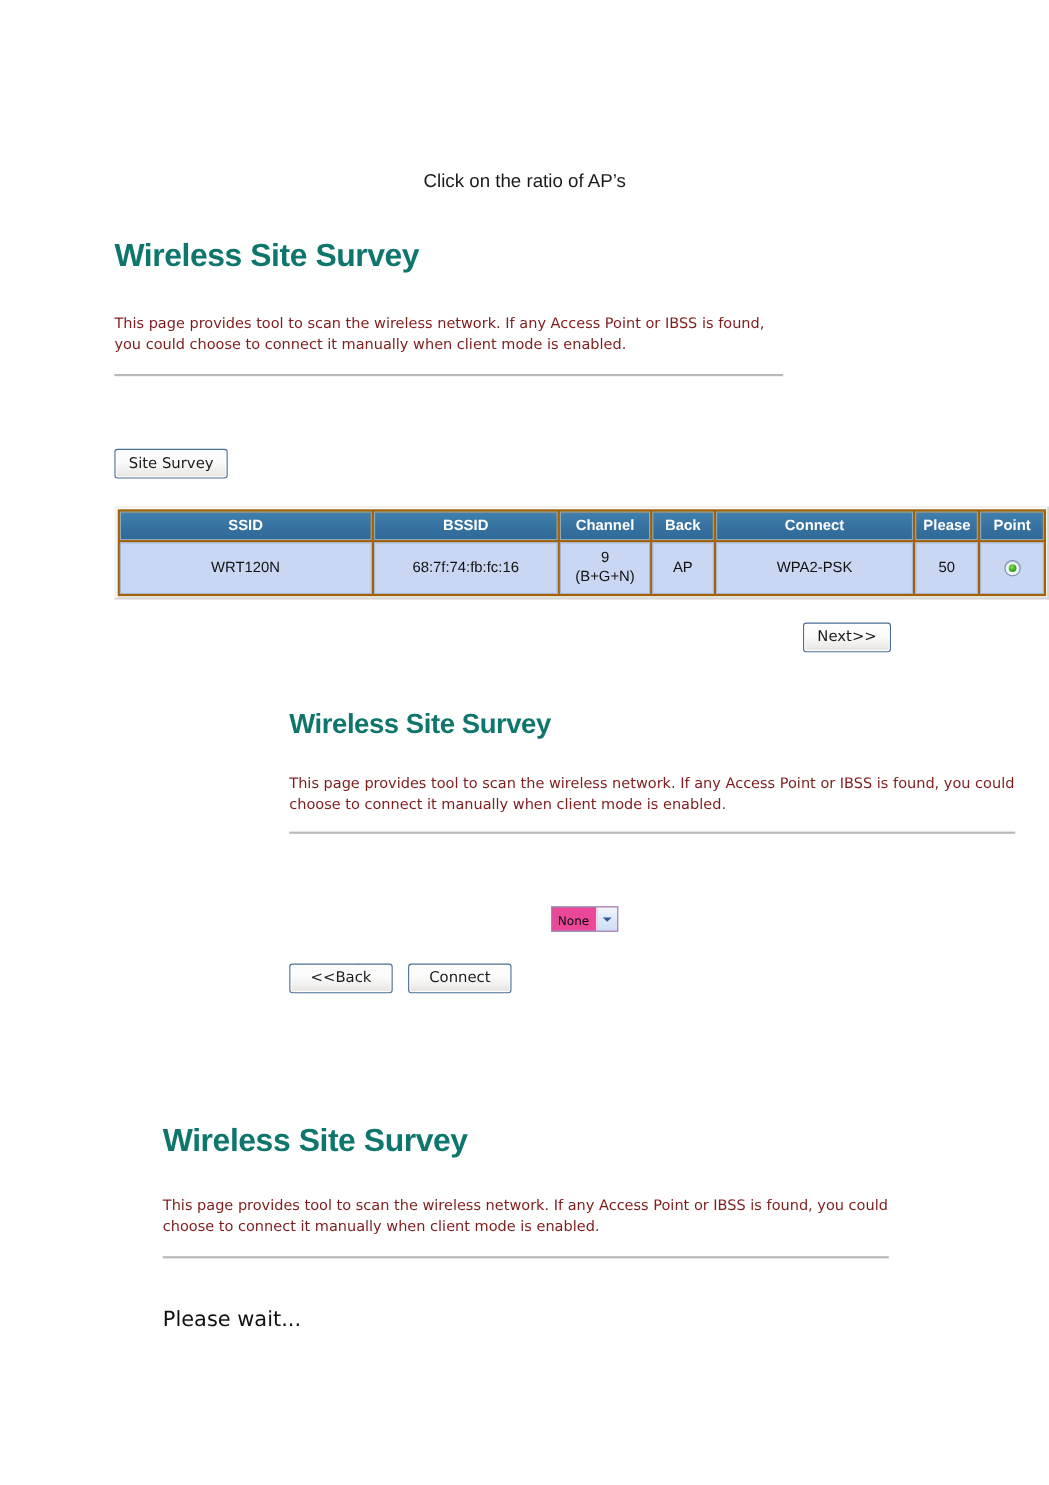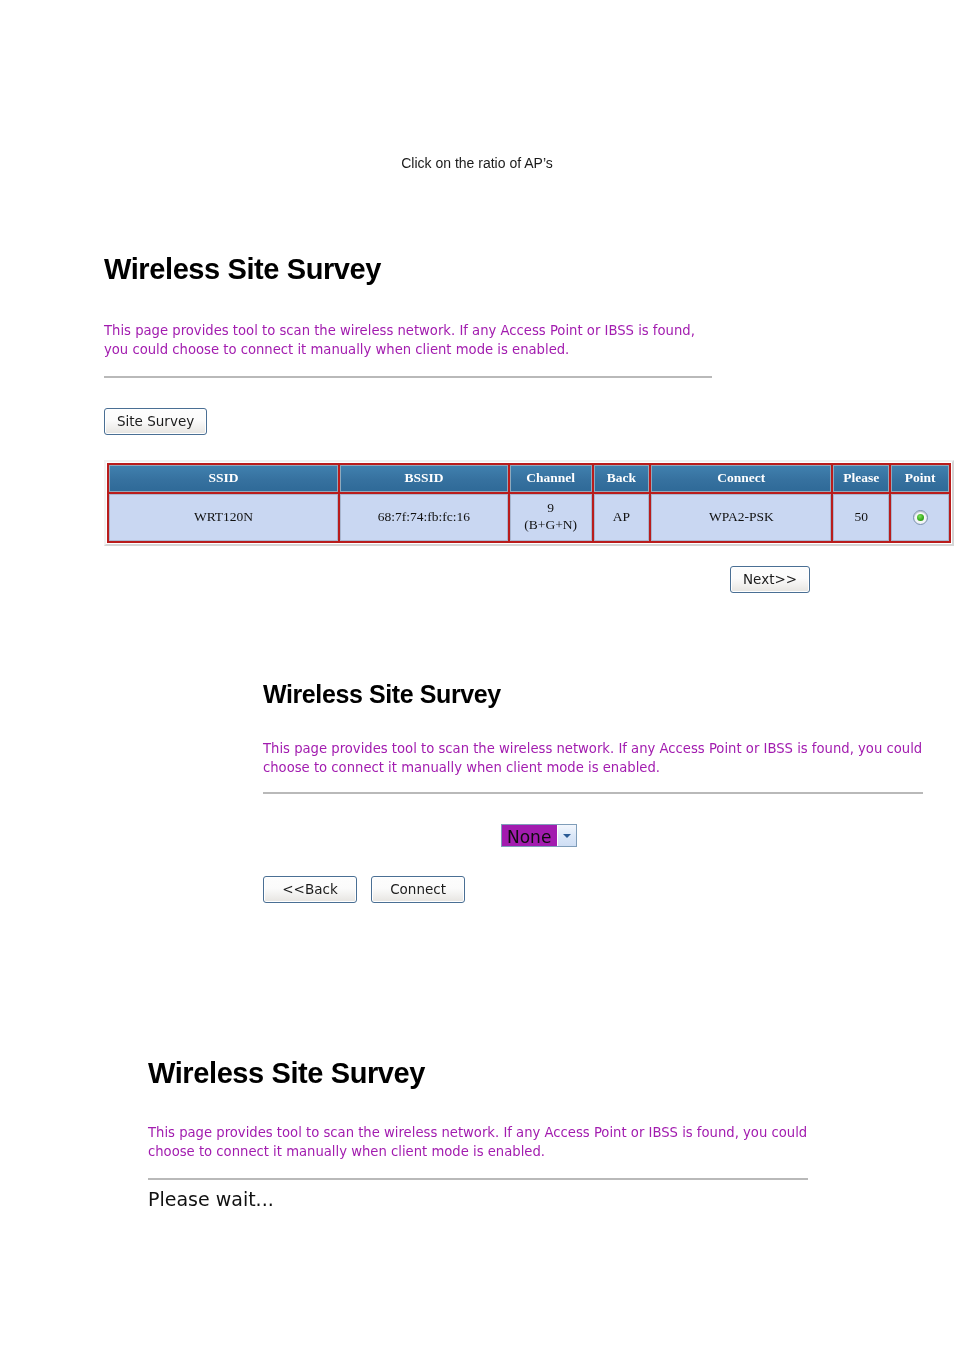--- a/index.html
+++ b/index.html
@@ -18,44 +18,43 @@
   }
 
   
   .top-caption {
     position: absolute;
     left: 0;
     top: 155px;
     width: 954px;
     text-align: center;
     font-family: "Liberation Sans", sans-serif;
-    font-size: 14px;
+    font-size: 17px;
     color: #1a1a1a;
   }
 
   
   .panel {
     position: absolute;
   }
 
   .page-title {
     font-family: "Liberation Sans", sans-serif;
     font-weight: bold;
-    color: #000000;
+    color: #0f766e;
     letter-spacing: -0.4px;
     white-space: nowrap;
     line-height: 1.05;
-    margin-top: 36px;
   }
 
   .page-desc {
     font-family: "DejaVu Sans", sans-serif;
     font-size: 13.2px;
     line-height: 1.42;
-    color: #a21caf;
+    color: #7f1d1d;
   }
 
   .rule {
     border: 0;
     border-top: 2px solid #b9b9b9;
     margin: 0;
     padding: 0;
     height: 0;
   }
 
@@ -83,22 +82,22 @@
     border-left-color: #f2f2f2;
     border-right-color: #d5d5d5;
     border-bottom-color: #d5d5d5;
     background: #ffffff;
     display: inline-block;
     padding: 1px;
   }
   table.survey {
     border-collapse: separate;
     border-spacing: 2px;
-    background: #b91c1c;
-    font-family: Liberation Serif, serif;
+    background: #a16207;
+    font-family: Liberation Sans, sans-serif;
   }
   table.survey th {
     background: #36719f;
     background: linear-gradient(to bottom, #4080ae 0%, #36719f 55%, #2f6a98 100%);
     color: #ffffff;
     font-size: 13.5px;
     font-weight: bold;
     text-align: center;
     padding: 4px 6px 5px 6px;
     border: 1px solid #8fa9bd;
@@ -139,25 +138,25 @@
     height: 7px;
     border-radius: 50%;
     background: radial-gradient(circle at 40% 35%, #7fe05a 0%, #3aaf20 55%, #1f7d10 100%);
   }
 
   
   .xp-select {
     display: inline-block;
     box-sizing: border-box;
     border: 1px solid #7f9db9;
-    background: #a21caf;
+    background: #ec4899;
     height: 23px;
     padding: 0;
     font-family: "DejaVu Sans", sans-serif;
-    font-size: 17px;
+    font-size: 11px;
     color: #0d0d0d;
     cursor: pointer;
     position: relative;
     white-space: nowrap;
     vertical-align: middle;
   }
   .xp-select .sel-value {
     display: inline-block;
     padding: 2px 6px 0 5px;
     line-height: 21px;

